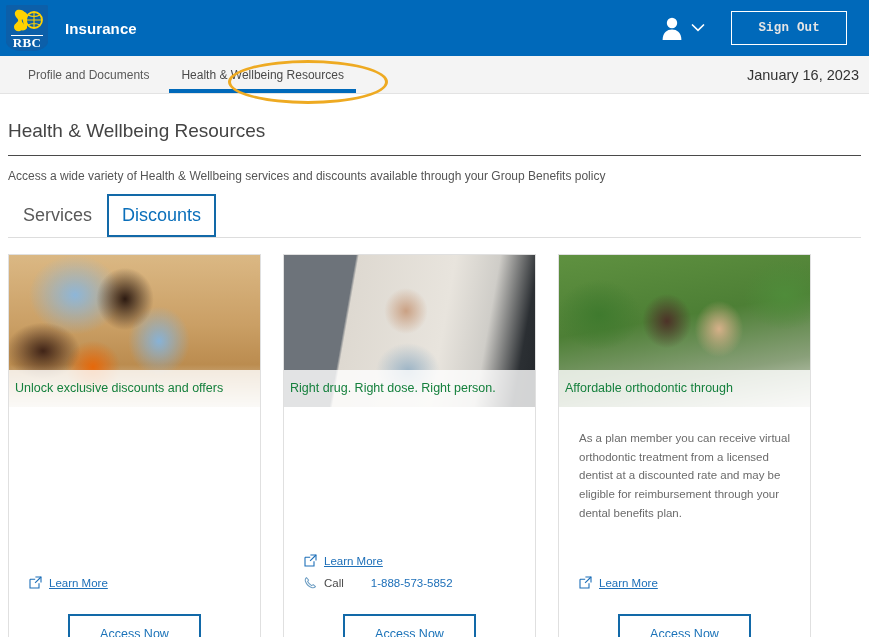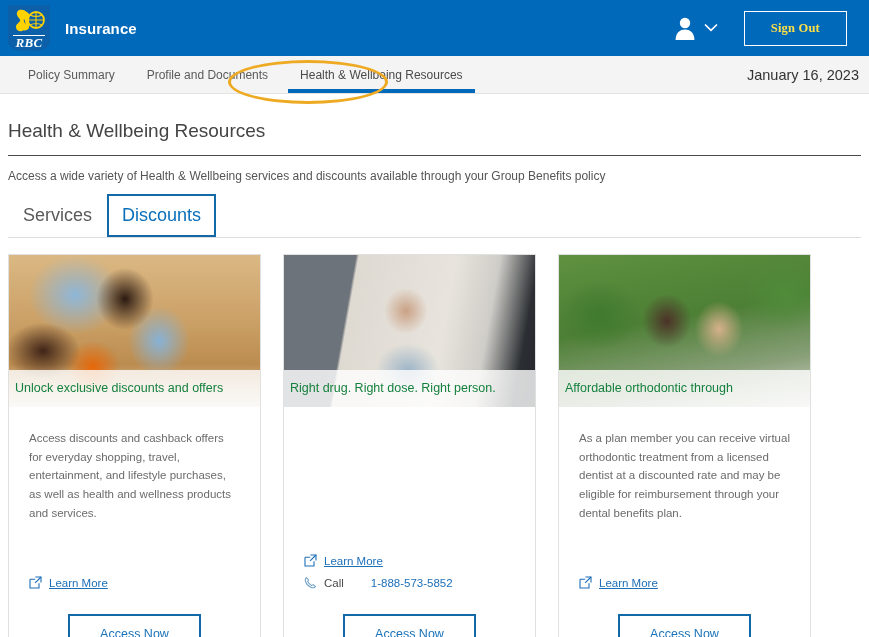--- a/index.html
+++ b/index.html
@@ -23,21 +23,21 @@
     height: 56px;
     background: #0069ba;
     display: flex;
     align-items: center;
     padding: 0 0 0 6px;
   }
   .logo-wrap {
     width: 46px; height: 48px;
     position: relative;
     flex: 0 0 auto;
-    display: flex; align-items: center; justify-content: center; font-style: italic;
+    display: flex; align-items: center; 
   }
   .rbc-shield {
     width: 42px; height: 46px;
     background: #0c5fa9;
     border-radius: 2px 2px 16px 16px / 2px 2px 10px 10px;
     position: relative;
     overflow: hidden;
     box-shadow: inset 0 0 0 1px #0c5fa9;
   }
   .rbc-lion {
@@ -80,22 +80,22 @@
     display: flex;
     align-items: center;
     gap: 6px;
     cursor: pointer;
   }
   .avatar-glyph { display: block; }
   .chev { display: block; }
   .signout-btn {
     border: 1px solid #ffffff;
     background: transparent;
-    color: #fde047;
-    font-family: Liberation Serif, serif;
+    color: #e5e5e5;
+    font-family: Liberation Mono, monospace;
     font-size: 12.5px;
     font-weight: 700;
     padding: 9px 26px;
     cursor: pointer;
     letter-spacing: 0.2px;
   }
 
   
   .navbar {
     position: relative;
@@ -341,21 +341,20 @@
       <svg class="chev" width="14" height="10" viewBox="0 0 14 10">
         <path d="M1.5 2 L7 7.4 L12.5 2" fill="none" stroke="#ffffff" stroke-width="1.7" stroke-linecap="round"></path>
       </svg>
     </div>
 
     <button class="signout-btn">Sign Out</button>
   </div>
 </div>
 
 <div class="navbar">
-  <div class="nav-item">Policy Summary</div>
   <div class="nav-item">Profile and Documents</div>
   <div class="nav-item active">Health &amp; Wellbeing Resources</div>
   <div class="nav-date">January 16, 2023</div>
   <div class="highlight-oval"></div>
 </div>
 
 <div class="page">
 
   <div class="page-title">Health &amp; Wellbeing Resources</div>
   <div class="title-rule"></div>
@@ -368,21 +367,20 @@
   <div class="subtabs-rule"></div>
 
   <div class="cards">
 
     <div class="card">
       <div class="card-photo">
         <div class="photo-family"></div>
         <div class="card-caption">Unlock exclusive discounts and offers</div>
       </div>
       <div class="card-body">
-        <p class="card-desc">Access discounts and cashback offers for everyday shopping, travel, entertainment, and lifestyle purchases, as well as health and wellness products and services.</p>
         <div class="card-links">
           <div class="link-row">
             <svg class="ico" width="13" height="13" viewBox="0 0 13 13">
               <path d="M1 3.2 H6.2 M1 3.2 V12 H10 V7.2" fill="none" stroke="#1d6fb8" stroke-width="1.1"></path>
               <path d="M6.4 1 H12 V6.6" fill="none" stroke="#1d6fb8" stroke-width="1.1"></path>
               <path d="M12 1 L6.1 6.9" fill="none" stroke="#1d6fb8" stroke-width="1.1"></path>
             </svg>
             <span class="learn-more">Learn More</span>
           </div>
         </div>

